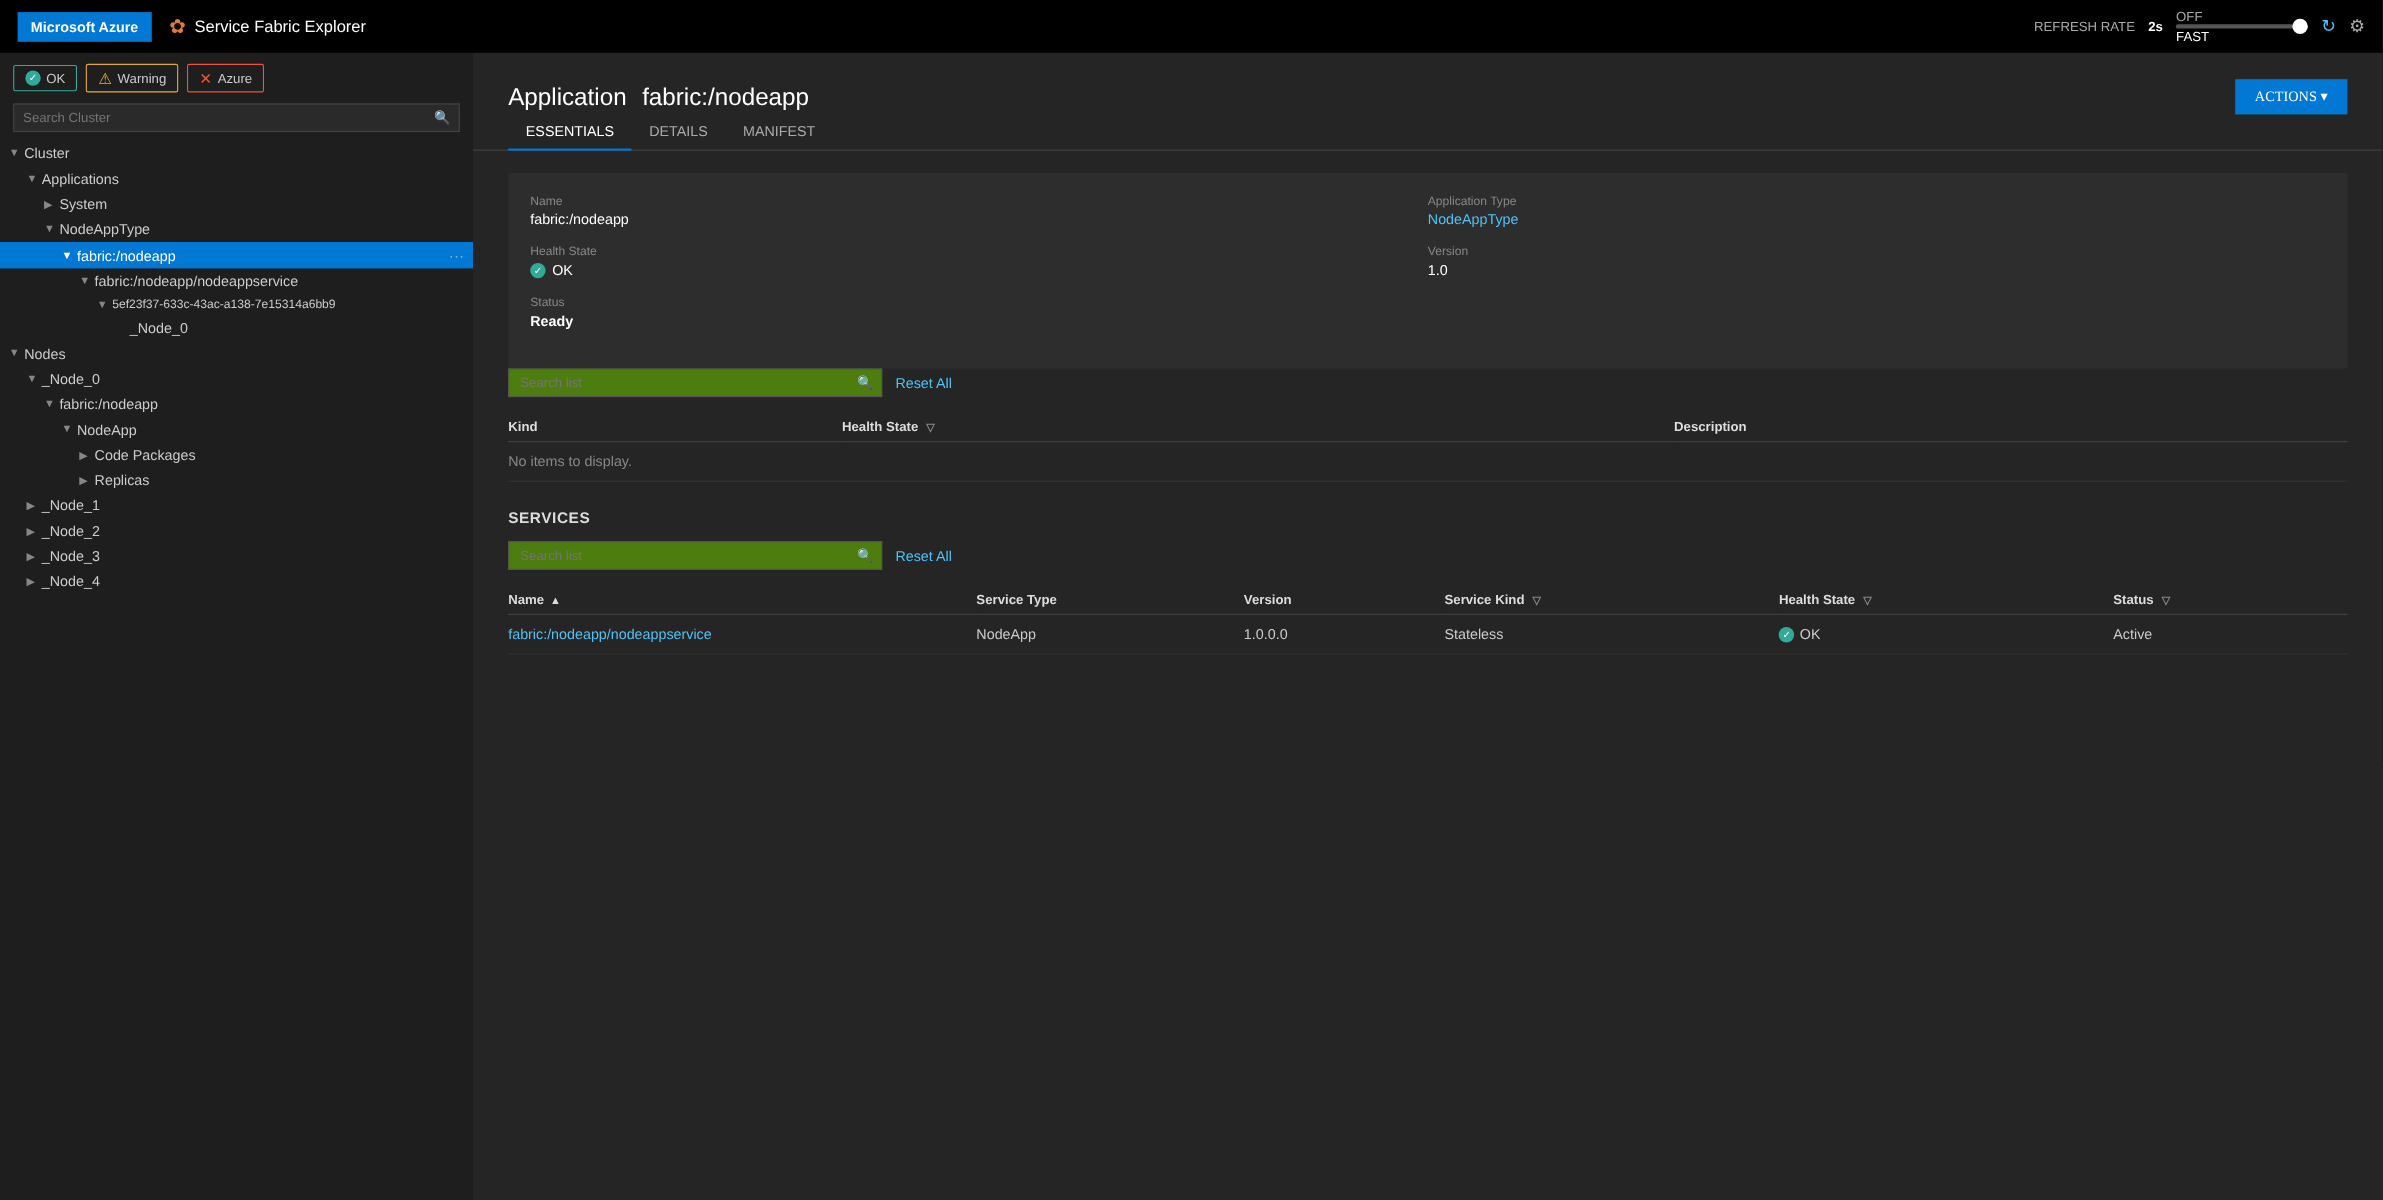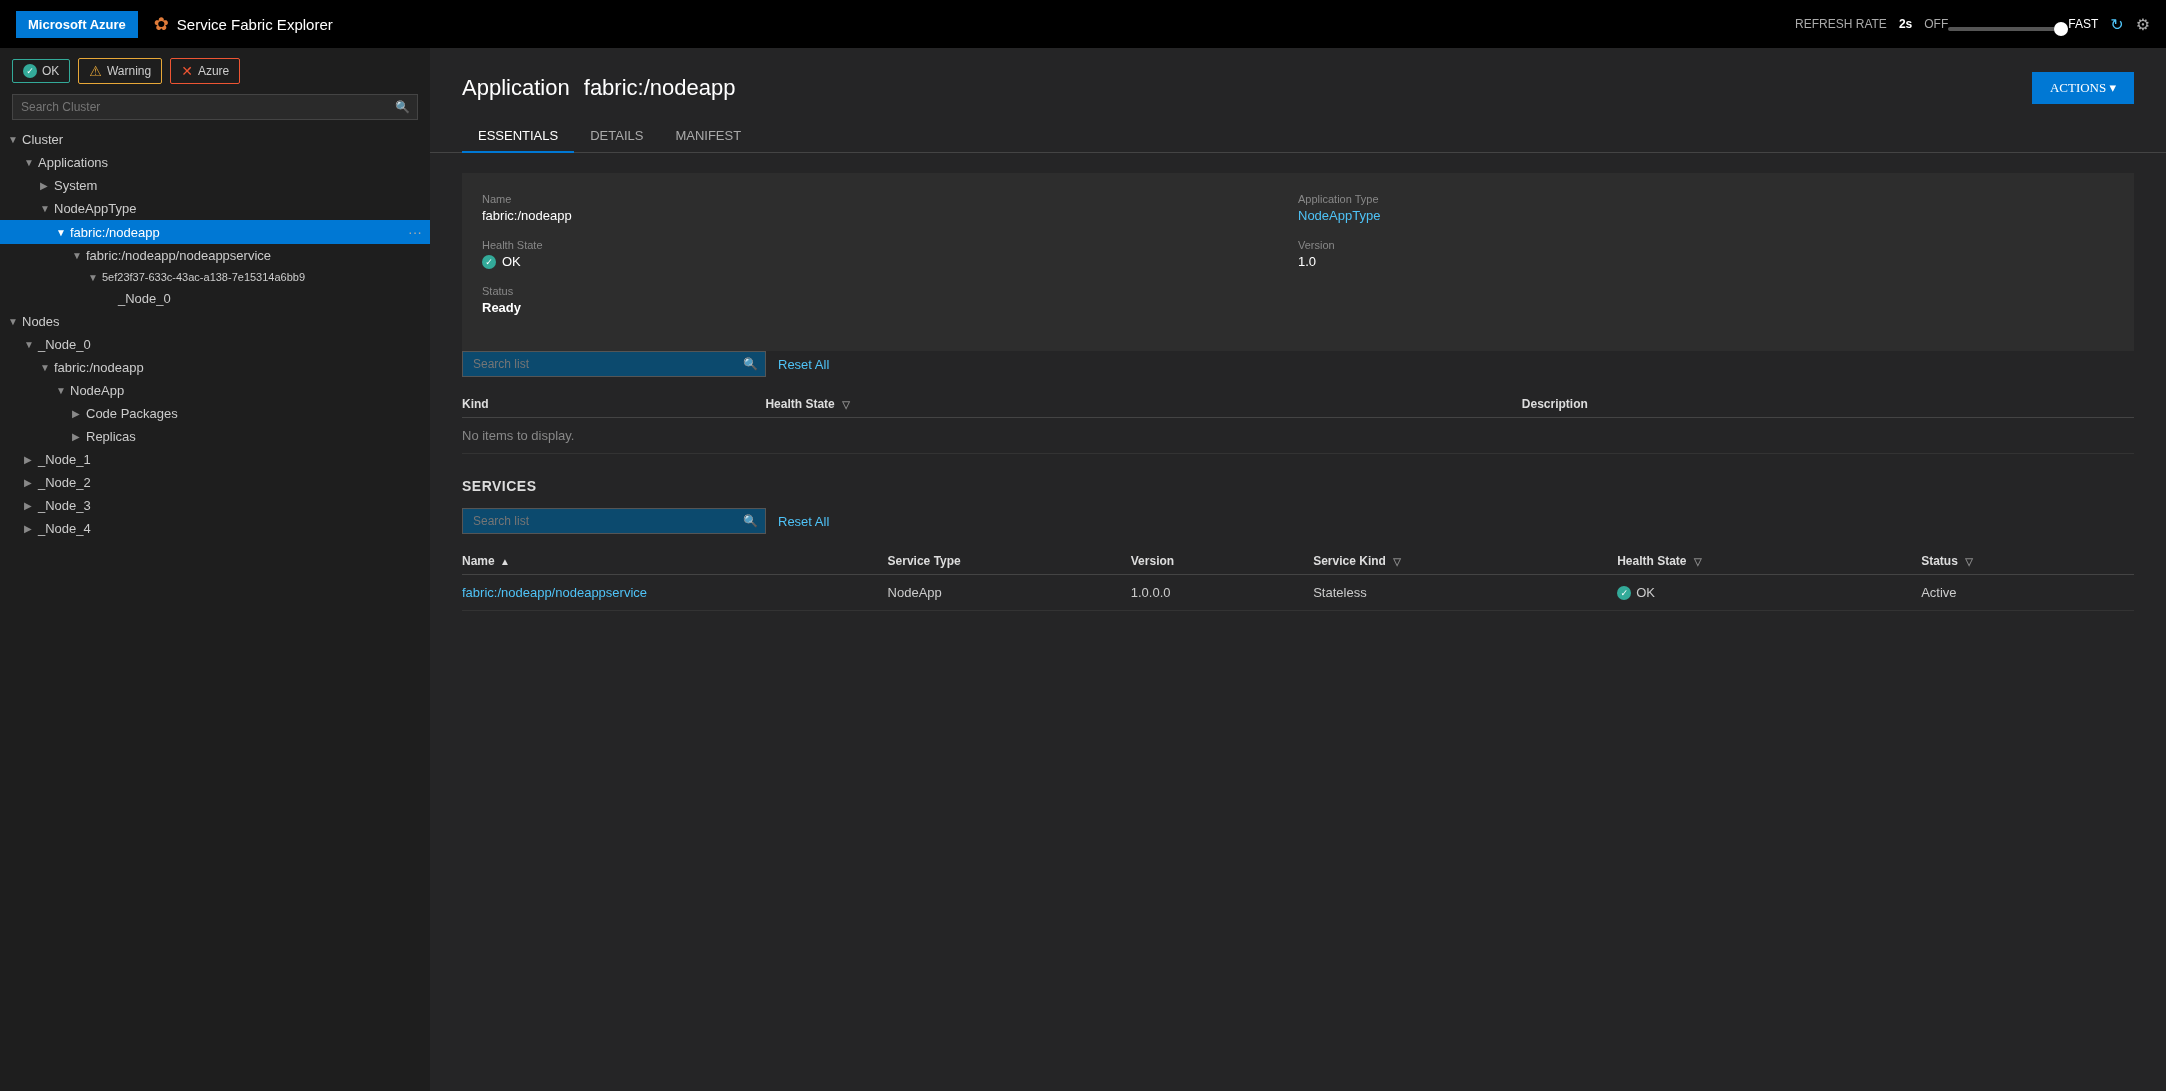--- a/index.html
+++ b/index.html
@@ -7,21 +7,21 @@
 
     
     .topbar { background: #000; display: flex; align-items: center; justify-content: space-between; padding: 0 16px; height: 48px; flex-shrink: 0; }
     .topbar-left { display: flex; align-items: center; gap: 16px; }
     .azure-logo { background: #0078d4; color: #fff; padding: 6px 12px; font-size: 13px; font-weight: 600; white-space: nowrap; }
     .app-title { display: flex; align-items: center; gap: 8px; color: #fff; font-size: 15px; }
     .sf-icon { color: #e07b39; font-size: 18px; }
     .topbar-right { display: flex; align-items: center; gap: 12px; color: #aaa; font-size: 12px; }
     .refresh-label { color: #aaa; }
     .refresh-rate { color: #fff; font-weight: 600; }
-    .refresh-toggle { display: flex; align-items: flex-end; gap: 0; }
+    .refresh-toggle { display: flex; align-items: flex-start; gap: 0; flex-direction: column; }
     .slider-track { width: 120px; height: 4px; background: #555; border-radius: 2px; position: relative; }
     .slider-thumb { position: absolute; right: 0; top: -5px; width: 14px; height: 14px; background: #fff; border-radius: 50%; }
     .fast-label { color: #fff; }
     .gear-icon { color: #aaa; font-size: 16px; cursor: pointer; }
     .refresh-icon { color: #4fc3f7; font-size: 16px; cursor: pointer; }
 
     
     .main { display: flex; flex: 1; overflow: hidden; }
 
     
@@ -55,41 +55,41 @@
     .content { flex: 1; overflow-y: auto; background: #252526; padding: 0; }
     .content::-webkit-scrollbar { width: 8px; }
     .content::-webkit-scrollbar-track { background: #252526; }
     .content::-webkit-scrollbar-thumb { background: #555; }
 
     .content-header { display: flex; justify-content: space-between; align-items: center; padding: 24px 32px 0; }
     .page-title { font-size: 22px; color: #bbb; font-weight: 300; }
     .page-title span { color: #fff; font-weight: 400; }
     .actions-btn { background: #0078d4; color: #fff; border: none; padding: 8px 18px; font-size: 13px; cursor: pointer; display: flex; align-items: center; gap: 6px; font-family: Liberation Serif, serif; }
 
-    .tabs { display: flex; gap: 0; padding: 0 32px; margin-top: 16px; border-bottom: 1px solid #444; }
+    .tabs { display: flex; gap: 0; padding: 0 32px; border-bottom: 1px solid #444; }
     .tab { padding: 8px 16px; color: #aaa; cursor: pointer; font-size: 13px; border-bottom: 2px solid transparent; margin-bottom: -1px; }
     .tab.active { color: #fff; border-bottom: 2px solid #0078d4; }
 
     .section { padding: 20px 32px; }
 
     
     .essentials-grid { display: grid; grid-template-columns: 1fr 1fr; gap: 0; background: #2d2d2d; padding: 20px; }
     .ess-item { margin-bottom: 16px; }
     .ess-label { color: #888; font-size: 11px; margin-bottom: 3px; }
     .ess-value { color: #fff; font-size: 13px; }
     .ess-value.link { color: #4fc3f7; cursor: pointer; }
     .ess-value.ok-val { display: flex; align-items: center; gap: 6px; }
 
     
     .section-title { font-size: 14px; font-weight: 700; color: #ddd; letter-spacing: 0.5px; margin-bottom: 14px; margin-top: 24px; }
 
     
     .search-bar { display: flex; align-items: center; gap: 12px; margin-bottom: 14px; }
     .search-input-wrap { position: relative; }
-    .search-input-wrap input { background: #0c4a6e; border: 1px solid #555; color: #ccc; padding: 5px 28px 5px 10px; font-size: 12px; width: 304px; outline: none; }
+    .search-input-wrap input { background: #4d7c0f; border: 1px solid #555; color: #ccc; padding: 5px 28px 5px 10px; font-size: 12px; width: 340px; outline: none; }
     .search-input-wrap .s-ico { position: absolute; right: 8px; top: 50%; transform: translateY(-50%); color: #888; font-size: 12px; }
     .reset-all { color: #4fc3f7; cursor: pointer; font-size: 13px; }
 
     
     .data-table { width: 100%; border-collapse: collapse; }
     .data-table th { text-align: left; color: #ddd; font-size: 12px; font-weight: 600; padding: 6px 12px 6px 0; border-bottom: 1px solid #444; }
     .data-table td { padding: 10px 12px 10px 0; border-bottom: 1px solid #333; color: #ccc; font-size: 13px; }
     .data-table .empty-row td { color: #888; }
     .table-filter { color: #888; font-size: 10px; margin-left: 4px; }
     .col-name { width: 280px; }

